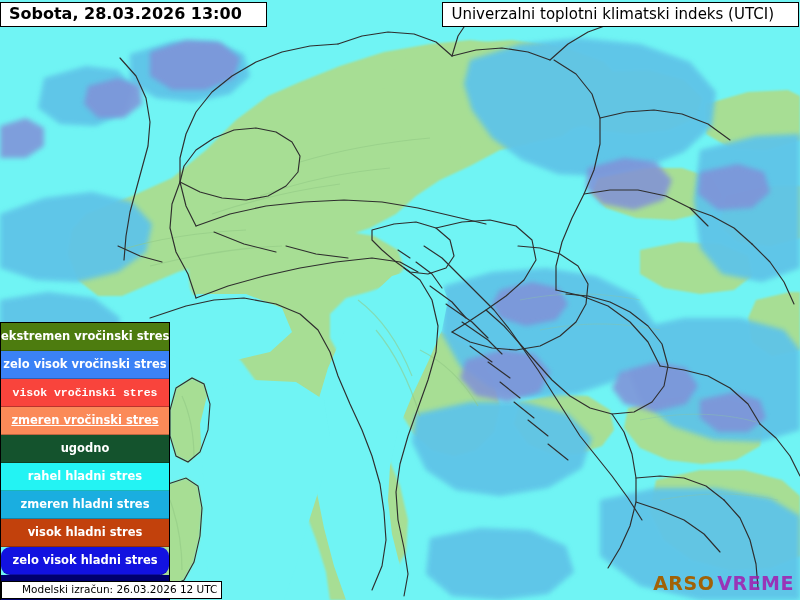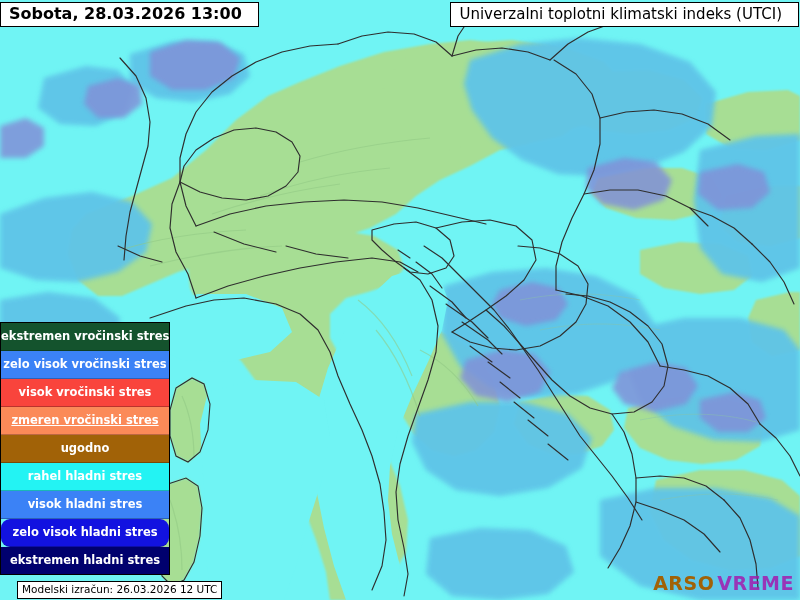--- a/index.html
+++ b/index.html
@@ -9,21 +9,21 @@
   #root{position:relative;width:800px;height:600px;overflow:hidden;background:#7cf0f0;}
 
   
   #map-canvas{position:absolute;left:0;top:0;width:800px;height:600px;}
   #map-canvas svg{display:block;width:800px;height:600px;}
 
   
   .hdr-box{
     position:absolute;top:2px;
     background:#ffffff;border:1px solid #000;
-    padding:2px 16px 3px 8px;
+    padding:2px 24px 3px 8px;
     line-height:18px;
     white-space:nowrap;
     color:#000;
   }
   #title-left{left:0px;font-size:16px;font-weight:bold;}
   #title-right{right:1px;font-size:15px;font-weight:normal;text-align:right;}
 
   
   #legend{
     position:absolute;left:0px;top:322px;width:170px;
@@ -36,24 +36,24 @@
     font-size:11.5px;font-weight:bold;
     color:#ffffff;
     white-space:nowrap;
     overflow:hidden;
     border-bottom:1px solid rgba(0,0,0,0.25);
   }
   .legend-row:last-child{border-bottom:none;}
 
   
   #footer-note{
-    position:absolute;left:17px;bottom:1px;
+    position:absolute;left:1px;bottom:1px;
     background:#ffffff;border:1px solid #000;
     font-size:10.5px;line-height:13px;
-    padding:1px 4px 2px 4px;
+    padding:1px 4px 2px 20px;
     color:#000;white-space:nowrap;
   }
   #brand{
     position:absolute;right:6px;bottom:6px;
     font-size:19px;font-weight:bold;letter-spacing:0.5px;
     white-space:nowrap;
   }
   #brand .b1{color:#a16207;}
   #brand .b2{color:#a21caf;opacity:.85;margin-left:3px;}
 </style>
@@ -320,27 +320,28 @@
 
       <rect x="0" y="0" width="800" height="600" fill="#ffffff" opacity="0.02"></rect>
     </svg>
   </div>
 
   <div class="hdr-box" id="title-left">Sobota, 28.03.2026 13:00</div>
 
   <div class="hdr-box" id="title-right">Univerzalni toplotni klimatski indeks (UTCI)</div>
 
   <div id="legend">
-    <div class="legend-row" style="background: #14532d;">ekstremen vročinski stres</div>
+    <div class="legend-row" style="background: #4d7c0f;">ekstremen vročinski stres</div>
     <div class="legend-row" style="background: #3b82f6;">zelo visok vročinski stres</div>
-    <div class="legend-row" style="background: rgb(249, 68, 60);">visok vročinski stres</div>
+    <div class="legend-row" style="background: rgb(249, 68, 60); font-family: Liberation Mono, monospace;">visok vročinski stres</div>
     <div class="legend-row" style="background: rgb(251, 138, 88); text-decoration: underline;">zmeren vročinski stres</div>
-    <div class="legend-row" style="background: #a16207;">ugodno</div>
+    <div class="legend-row" style="background: #14532d;">ugodno</div>
     <div class="legend-row" style="background: rgb(35, 243, 243);">rahel hladni stres</div>
-    <div class="legend-row" style="background: #3b82f6;">visok hladni stres</div>
+    <div class="legend-row" style="background: rgb(26, 174, 224);">zmeren hladni stres</div>
+    <div class="legend-row" style="background: #c2410c;">visok hladni stres</div>
     <div class="legend-row" style="background: rgb(18, 18, 224); border-radius: 9px;">zelo visok hladni stres</div>
     <div class="legend-row" style="background: rgb(0, 0, 110);">ekstremen hladni stres</div>
   </div>
 
   <div id="footer-note">Modelski izračun: 26.03.2026 12 UTC</div>
 
   <div id="brand">
     <span class="b1">ARSO</span><span class="b2">VREME</span>
   </div>
 

